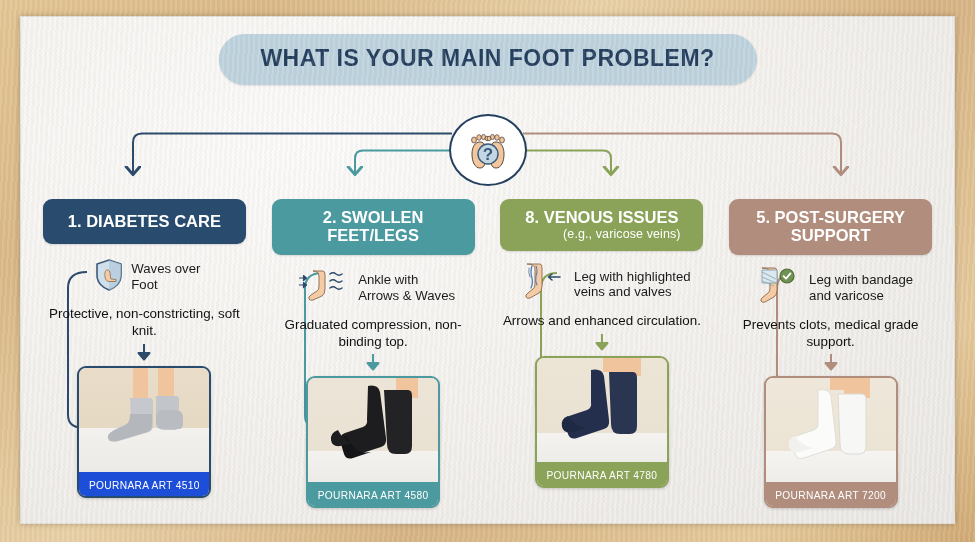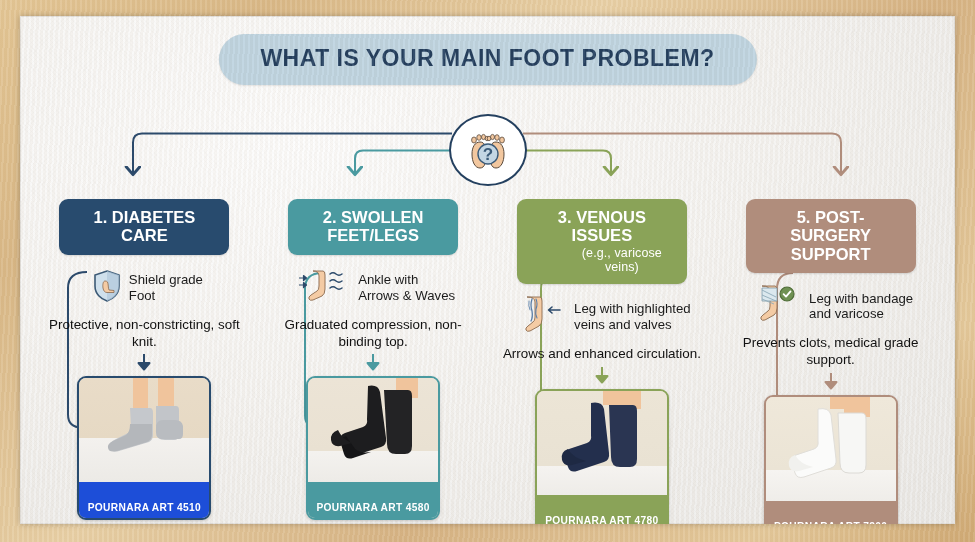--- a/index.html
+++ b/index.html
@@ -74,21 +74,21 @@
 
   .hdr {
     border-radius: 9px;
     color: #fff;
     text-align: center;
     font-weight: bold;
     font-size: 16.5px;
     line-height: 1.12;
     padding: 9px 14px 10px;
     min-height: 45px;
-    width: 170px;
+    width: 203px;
     display:flex; flex-direction:column; align-items:center; justify-content:center;
     box-shadow: 0 1px 2px rgba(0,0,0,.13);
   }
   .hdr .sub { font-size: 12.5px; font-weight: normal; margin-top: 1px; letter-spacing: .1px; margin-left: 40px;}
 
   .icon-row {
     display: flex; align-items: center; gap: 7px;
     margin-top: 13px; height: 40px;
     padding-left: 6px;
   }
@@ -108,22 +108,22 @@
     margin-top: 3px;
     width: 134px;
     border: 2.5px solid #23405f;
     border-radius: 9px;
     overflow: hidden;
     background: #efe7da;
     box-shadow: 0 1px 3px rgba(0,0,0,.18);
   }
   .photo { height: 104px; position: relative; overflow: hidden; }
   .cap {
-    color: #fff; font-size: 10.2px; font-weight: bold;
-    text-align: center; padding: 20px 2px 5px; letter-spacing: .35px;
+    color: #fff; font-size: 10.2px; font-weight: normal;
+    text-align: center; padding: 8px 2px 5px; letter-spacing: .35px;
   }
 </style>
 </head>
 <body>
 
 <div id="frame">
 <div id="poster">
 
   <div id="title-pill">WHAT IS YOUR MAIN FOOT PROBLEM?</div>
 
@@ -188,21 +188,21 @@
 
       <div class="icon-row">
         <span>
           <svg width="30" height="34" viewBox="0 0 30 34">
             <path d="M15,2 L27,6 V17 C27,25 21,30 15,32 C9,30 3,25 3,17 V6 Z" fill="#cfe0ec" stroke="#3c5a76" stroke-width="1.6"></path>
             <path d="M15,2 L27,6 V17 C27,25 21,30 15,32 Z" fill="#b3cadc" opacity=".75"></path>
             <path d="M13,12 C11,12 10.5,16 11,19 C11.5,22 13,23.5 15,23.5 L22,23.5 L22,21.5 L17,21 C16,19 16.5,15 15.5,13 C15,12.2 14,12 13,12 Z" fill="#f4cba4" stroke="#8a6a4e" stroke-width=".8"></path>
           </svg>
         </span>
         <span class="icon-cap">
-          <span>Shield grade</span><br>
+          <span>Waves over</span><br>
           <span>Foot</span>
         </span>
       </div>
 
       <div class="desc">Protective, non-constricting, soft knit.</div>
 
       <div class="downarrow">
         <svg width="18" height="20" viewBox="0 0 18 20">
               <path d="M9,1 V13 M3.5,10 L9,16.5 L14.5,10 Z" fill="#2c4a6b" stroke="#2c4a6b" stroke-width="2" stroke-linejoin="round"></path>
             </svg>
@@ -269,21 +269,21 @@
             <path d="M38,58 q-6,2 -5,8 l3,10 q2,6 9,4 l18,-6 q-14,2 -18,-6 z" fill="#151517"></path>
             <path d="M30,52 q-8,3 -7,10 q1,7 9,6 l12,-3 q-10,-4 -14,-13 z" fill="#1d1d1f"></path>
           </svg>
         </div>
         <div class="cap" style="background:#4a9aa0">POURNARA ART 4580</div>
       </div>
     </div>
 
     <div class="col">
       <div class="hdr" style="background:#8aa358">
-        <span>3. VENOUS ISSUES</span>
+        <span>8. VENOUS ISSUES</span>
         <span class="sub">(e.g., varicose veins)</span>
       </div>
 
       <div class="icon-row">
         <span>
           <svg width="48" height="38" viewBox="0 0 48 38">
             <path d="M8,1 h13 q2,0 2,4 v18 q0,5 -3,7 l-9,5 q-3,1 -4,-1 q-1,-2 2,-4 l5,-4 q2,-1 2,-5 V6 q0,-5 -8,-5 z" fill="#f4cba4" stroke="#8a6a4e" stroke-width=".9" stroke-linejoin="round"></path>
             <path d="M13,3 q-2,6 0,12 q1,6 -1,10" fill="none" stroke="#5a7ea8" stroke-width="1.3" stroke-linecap="round"></path>
             <path d="M17,3 q2,5 0,10 q-1,5 1,9" fill="none" stroke="#5a7ea8" stroke-width="1.1" stroke-linecap="round"></path>
             <path d="M10,5 q-1,5 1,9" fill="none" stroke="#6d8fb5" stroke-width="1" stroke-linecap="round"></path>

